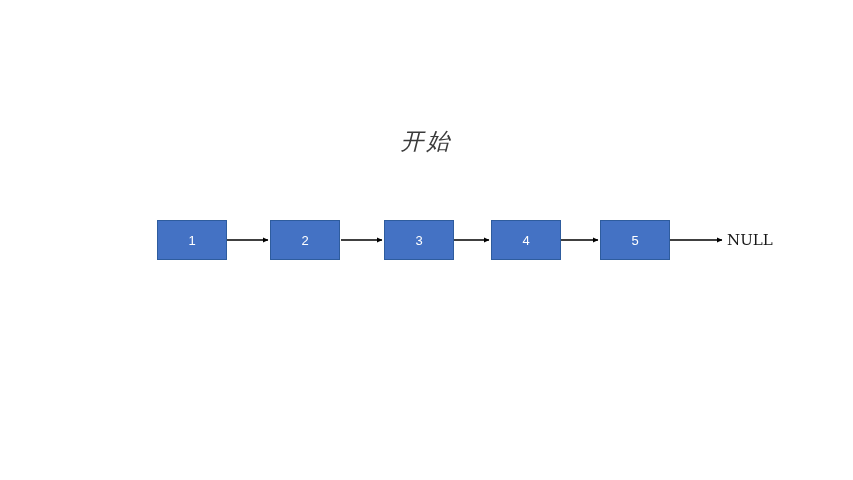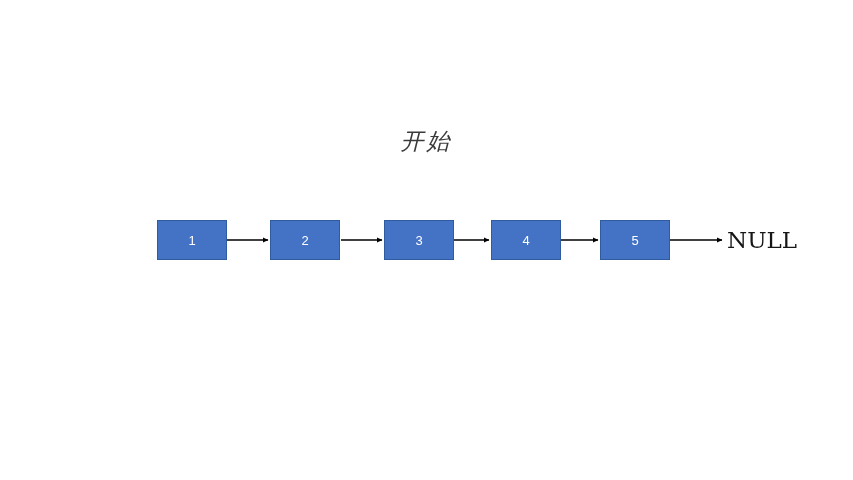--- a/index.html
+++ b/index.html
@@ -56,21 +56,21 @@
     font-size: 13px;
     color: #ffffff;
     line-height: 1;
     user-select: none;
   }
   #null-terminator {
     position: absolute;
     left: 727px;
     top: 229px;
     font-family: "DejaVu Serif", serif;
-    font-size: 23px;
+    font-size: 15px;
     color: #161616;
     line-height: 22px;
     white-space: nowrap;
   }
 </style>
 </head>
 <body>
 
 <div id="canvas">
 

